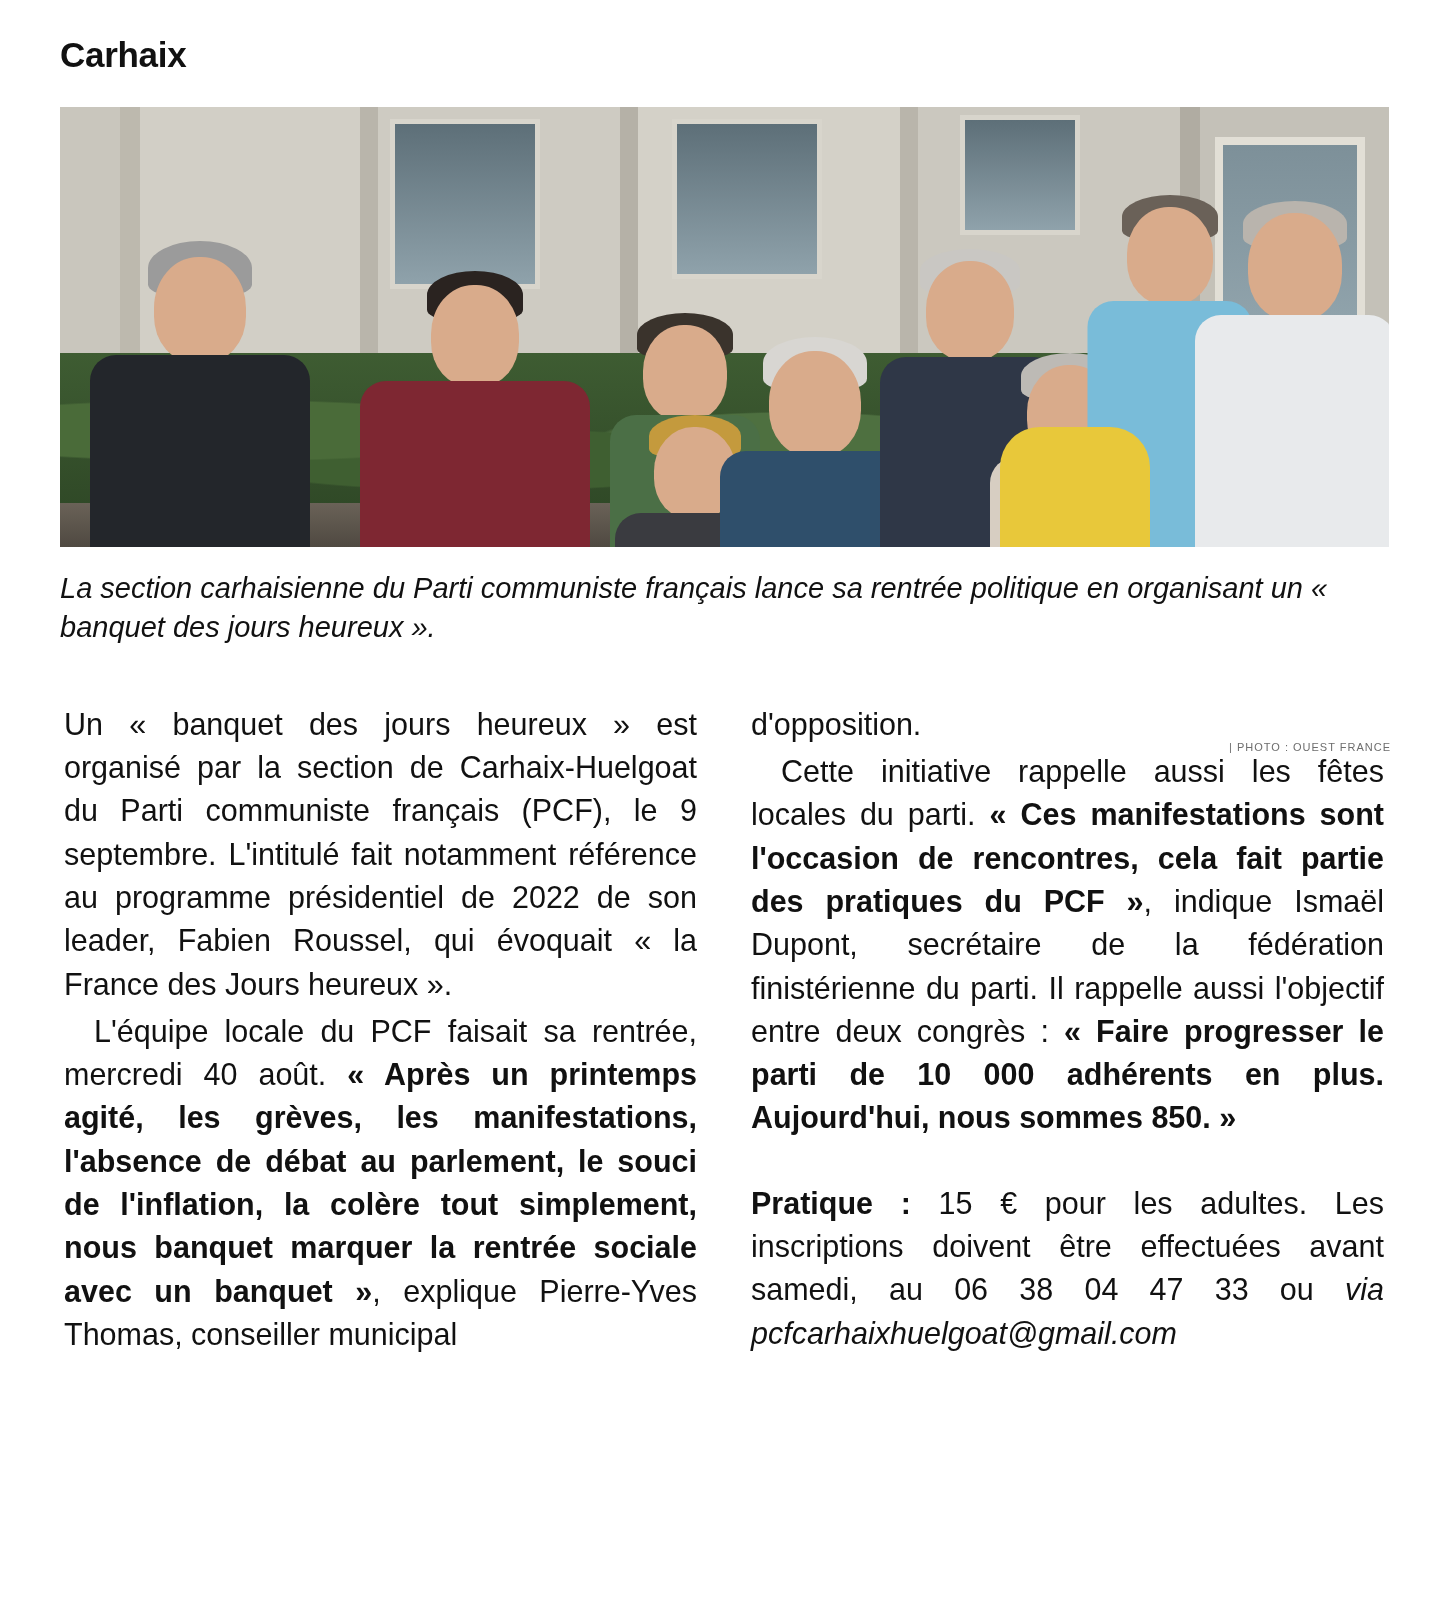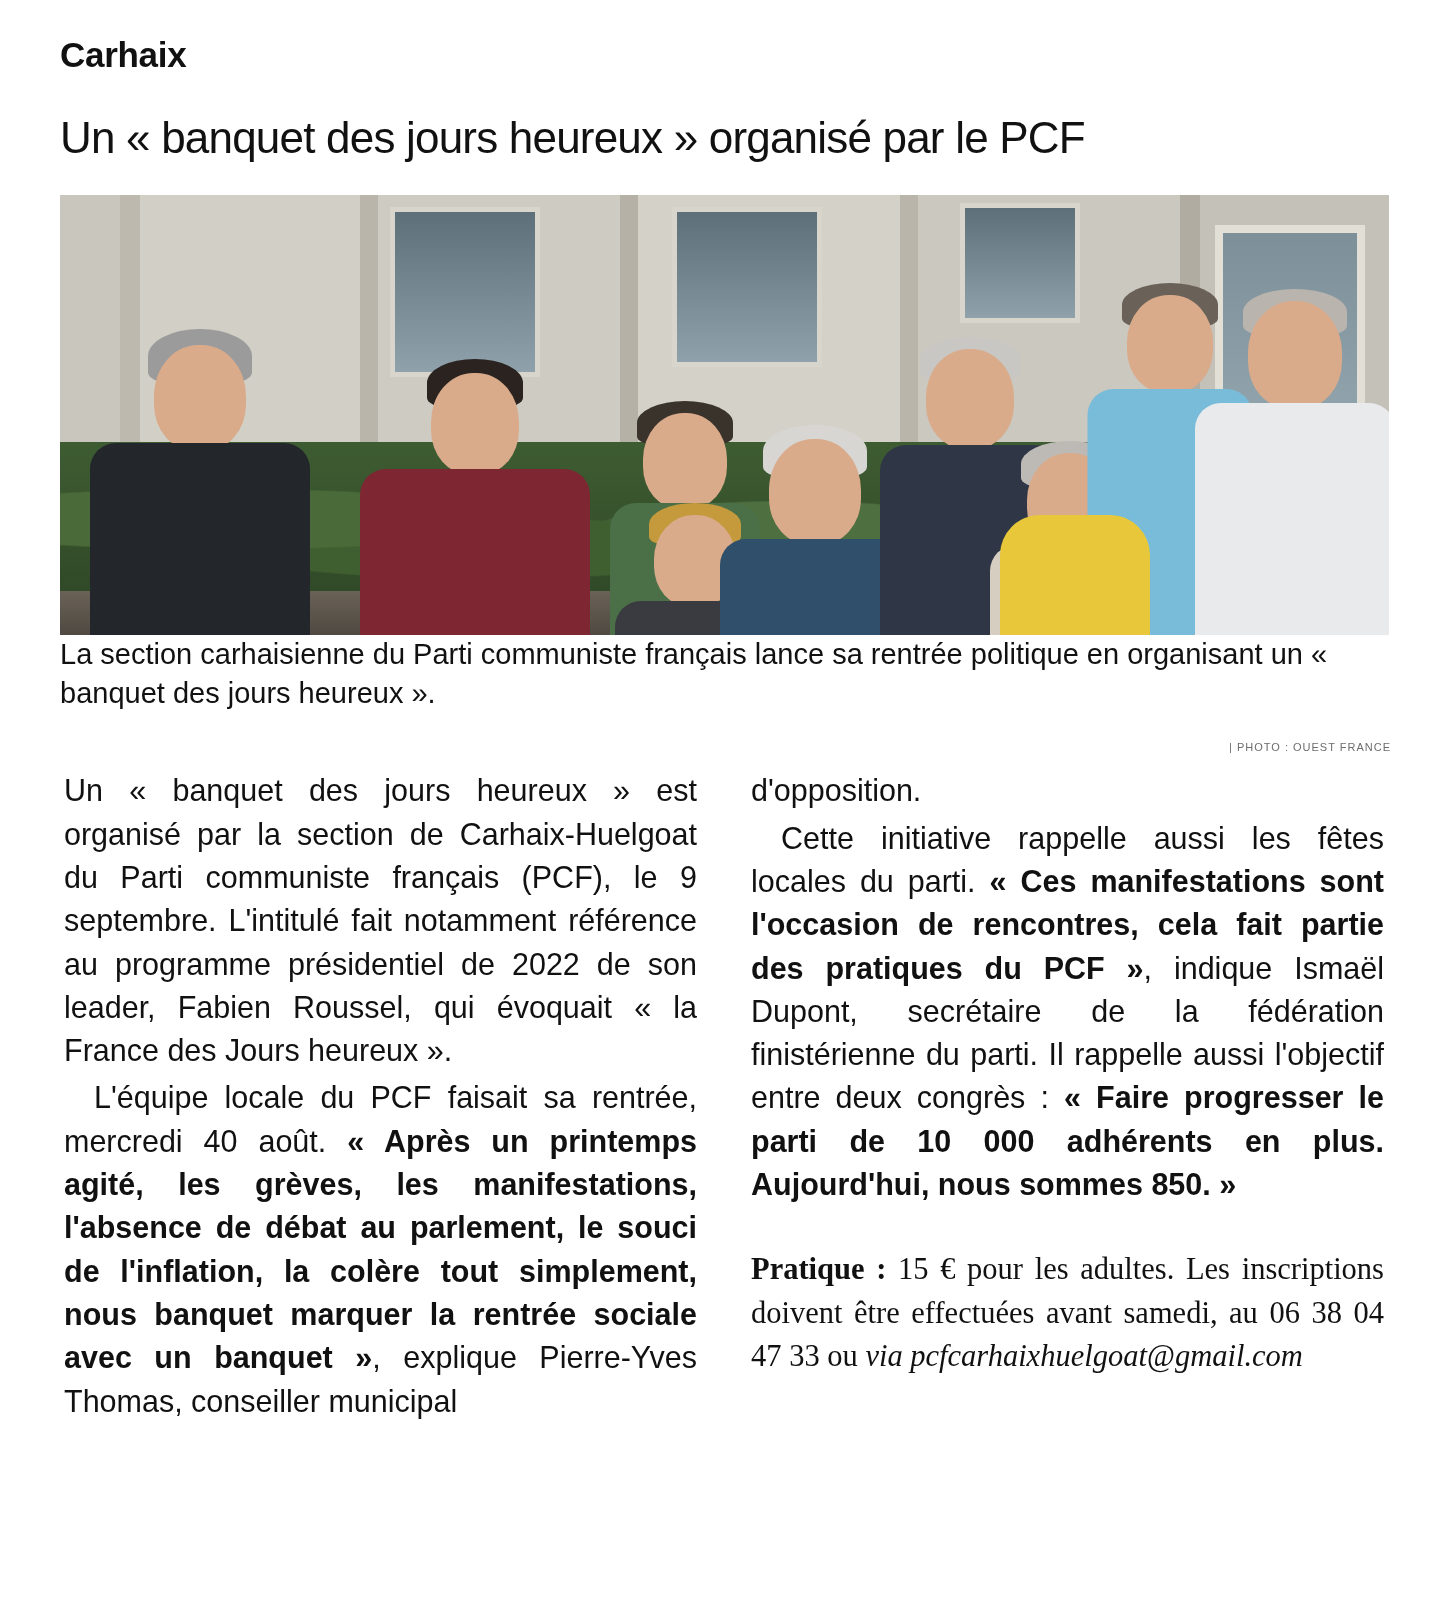--- a/index.html
+++ b/index.html
@@ -111,21 +111,23 @@
     transform: translateX(-50%);
     border-radius: 50% 50% 20% 20%;
   }
   .person .body {
     position: absolute;
     left: 50%;
     transform: translateX(-50%);
     border-radius: 26px 26px 0 0;
   }
   .caption {
+    margin-top: 22px;
     font-size: 29px;
+    font-style: italic;
     line-height: 1.35;
     max-width: 1300px;
     color: #111;
   }
   .photo-credit {
     position: absolute;
     right: 60px;
     top: 705px;
     font-size: 11px;
     letter-spacing: 1px;
@@ -146,30 +148,29 @@
   }
   .col p {
     margin: 4px;
   }
   .col p + p {
     text-indent: 30px;
   }
   .b { font-weight: bold; }
   .i { font-style: italic; }
   .spacer { height: 34px; }
-  .practical { margin-top: 0; font-family: Liberation Serif, serif; }
+  .practical { margin-top: 0; }
 </style>
 </head>
 <body>
 
 <div class="page">
 
   <div class="kicker">Carhaix</div>
 
-  <h1 class="headline">Un « banquet des jours heureux » organisé par le PCF</h1>
 
   <div class="photo-wrap">
     <div class="ph-bg"></div>
     <div class="ph-building"></div>
 
     <div class="ph-window" style="left:330px; top:12px; width:150px; height:170px;"></div>
     <div class="ph-window" style="left:612px; top:12px; width:150px; height:160px;"></div>
     <div class="ph-door" style="left:1155px; top:30px; width:150px; height:330px;"></div>
     <div class="ph-window" style="left:900px; top:8px; width:120px; height:120px;"></div>
 

